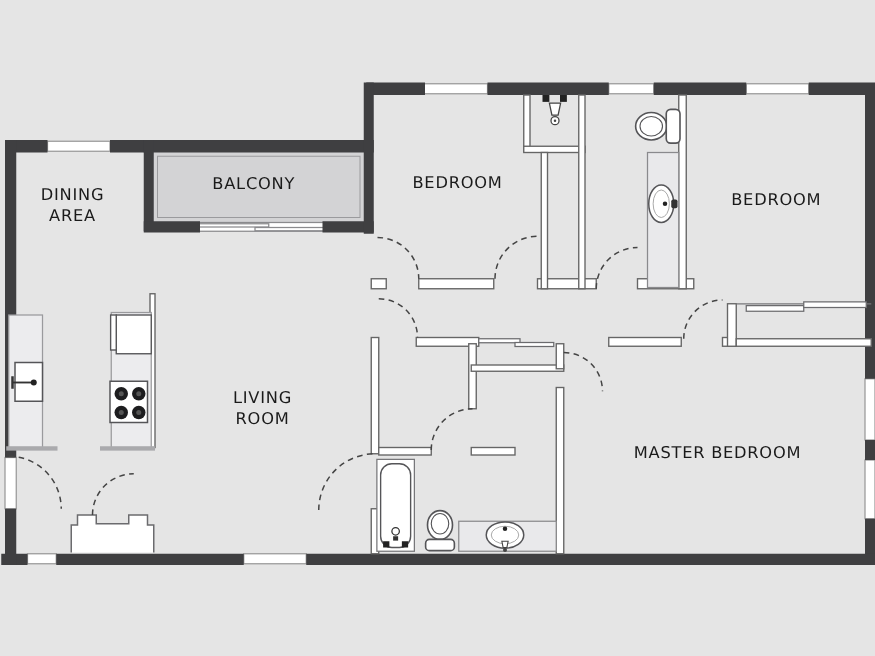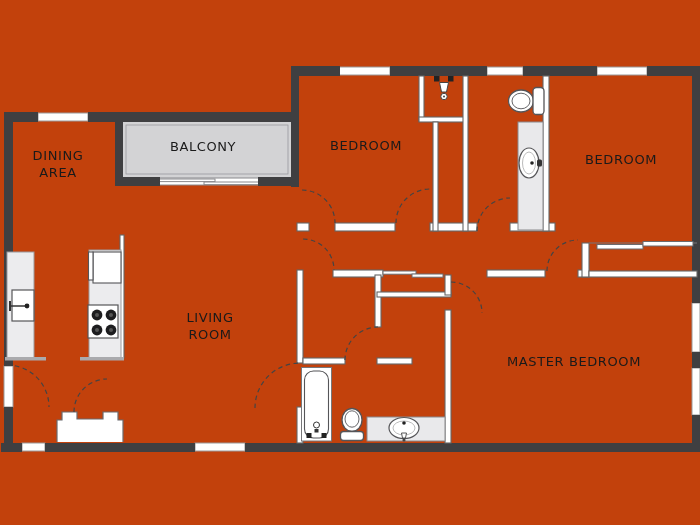--- a/index.html
+++ b/index.html
@@ -1,16 +1,16 @@
 <!DOCTYPE html>
 <html><head>
 <meta charset="utf-8">
 <style>
   html,body{margin:0;padding:0;background:#ffffff;}
-  #stage{position:relative;width:700px;height:525px;background:#c2410c;overflow:hidden;}
+  #stage{position:relative;width:700px;height:525px;background:#e5e5e5;overflow:hidden;}
   svg{display:block;}
   text{font-family:"DejaVu Sans","Liberation Sans",sans-serif;font-size:13px;letter-spacing:0.6px;}
 </style>
 </head>
 <body>
 
 <div id="stage">
 <svg width="700" height="525" viewBox="0 0 700 525" xmlns="http://www.w3.org/2000/svg">
 
   <g>

